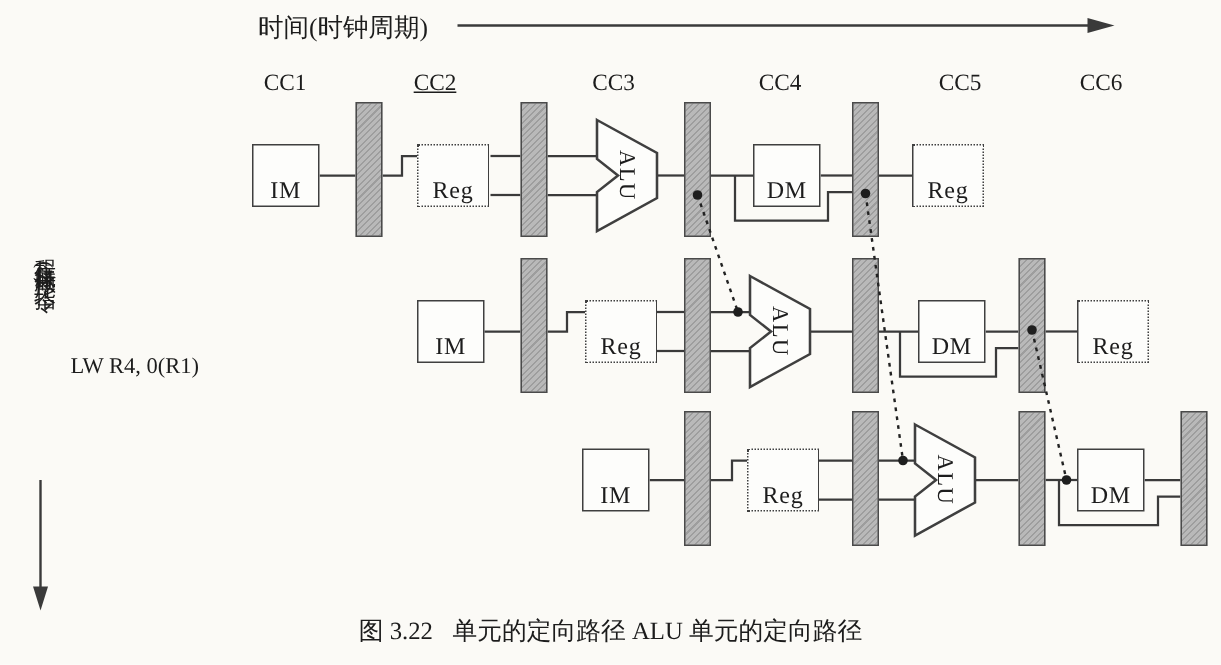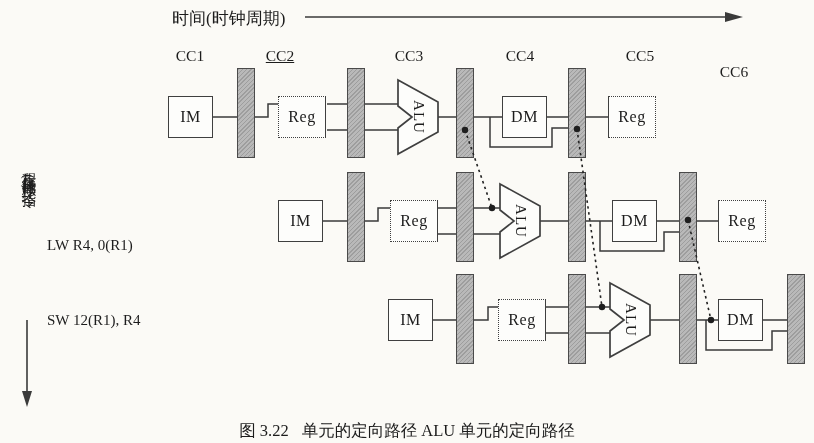--- a/index.html
+++ b/index.html
@@ -17,31 +17,31 @@
     background:
       repeating-linear-gradient(135deg, rgba(60,60,60,.22) 0 1px, rgba(0,0,0,0) 1px 3px),
       var(--bar-fill);
     border:1.5px solid var(--bar-border);
     z-index:2;
   }
   
   .box{
     position:absolute;height:42px;background:var(--box-fill);
     border:1.6px solid var(--box-border);
-    display:flex;align-items:center;justify-content:center;
+    display:flex;align-items:flex-end;justify-content:center;
     font-size:16px;letter-spacing:.5px;z-index:2;
   }
   .reg-read{border:1.6px dotted var(--box-border);border-right:1.6px solid var(--box-border);}
   .reg-write{border:1.6px dotted var(--box-border);border-left:1.6px solid var(--box-border);}
   
   .time-label{left:172px;top:7px;font-size:17px;z-index:4;}
   .cc{top:47px;transform:translateX(-50%);font-size:15.5px;z-index:4;}
   .instr{font-size:15px;transform:translateY(-50%);white-space:nowrap;z-index:4;}
   .vlabel{left:19px;top:162px;writing-mode:vertical-rl;font-size:14.5px;letter-spacing:2px;z-index:4;}
-  .caption{left:0;top:420px;width:814px;display:flex;justify-content:center;gap:13px;font-size:16.5px;z-index:4;}
+  .caption{left:0;top:410px;width:814px;display:flex;justify-content:center;gap:13px;font-size:16.5px;z-index:4;}
   
   .wire{stroke:var(--line);stroke-width:1.5;fill:none;}
   .fwd{stroke:#222;stroke-width:1.6;fill:none;stroke-dasharray:2.5 3.5;}
   .alu-shape{fill:var(--box-fill);stroke:var(--box-border);stroke-width:1.7;}
   .alu-text{font-family:"Liberation Serif","DejaVu Serif",serif;font-size:15px;fill:var(--text);letter-spacing:1px;}
   .arrow-line{stroke:var(--line);stroke-width:1.6;fill:none;}
   .arrow-head{fill:var(--line);stroke:none;}
   .dot{fill:#1e1e1e;stroke:none;}
 </style>
 </head>
@@ -169,28 +169,27 @@
     <circle class="dot" cx="492" cy="208" r="3.2"></circle>
     <circle class="dot" cx="577" cy="129" r="3.2"></circle>
     <circle class="dot" cx="602" cy="307" r="3.2"></circle>
     <circle class="dot" cx="688" cy="220" r="3.2"></circle>
     <circle class="dot" cx="711" cy="320" r="3.2"></circle>
   </svg>
 
   <div class="abs time-label">时间(时钟周期)</div>
 
   <div class="abs cc" style="left:190px;">CC1</div>
-  <div class="abs cc" style="left:280px;text-decoration:underline;">CC2</div>
+  <div class="abs cc" style="left:290px;text-decoration:underline;">CC2</div>
   <div class="abs cc" style="left:409px;">CC3</div>
   <div class="abs cc" style="left:520px;">CC4</div>
   <div class="abs cc" style="left:640px;">CC5</div>
-  <div class="abs cc" style="left:734px;margin-top:16px;">CC6</div>
+  <div class="abs cc" style="left:734px;">CC6</div>
 
   <div class="abs instr" style="left:47px;top:221px;margin-top:24px;">LW R4, 0(R1)</div>
-  <div class="abs instr" style="left:47px;top:320px;">SW 12(R1), R4</div>
 
   <div class="abs vlabel">程序执行顺序(指令)</div>
 
   <div class="abs caption">
     <span>图 3.22</span>
     <span>单元的定向路径 ALU 单元的定向路径</span>
   </div>
 
 </div>
 

